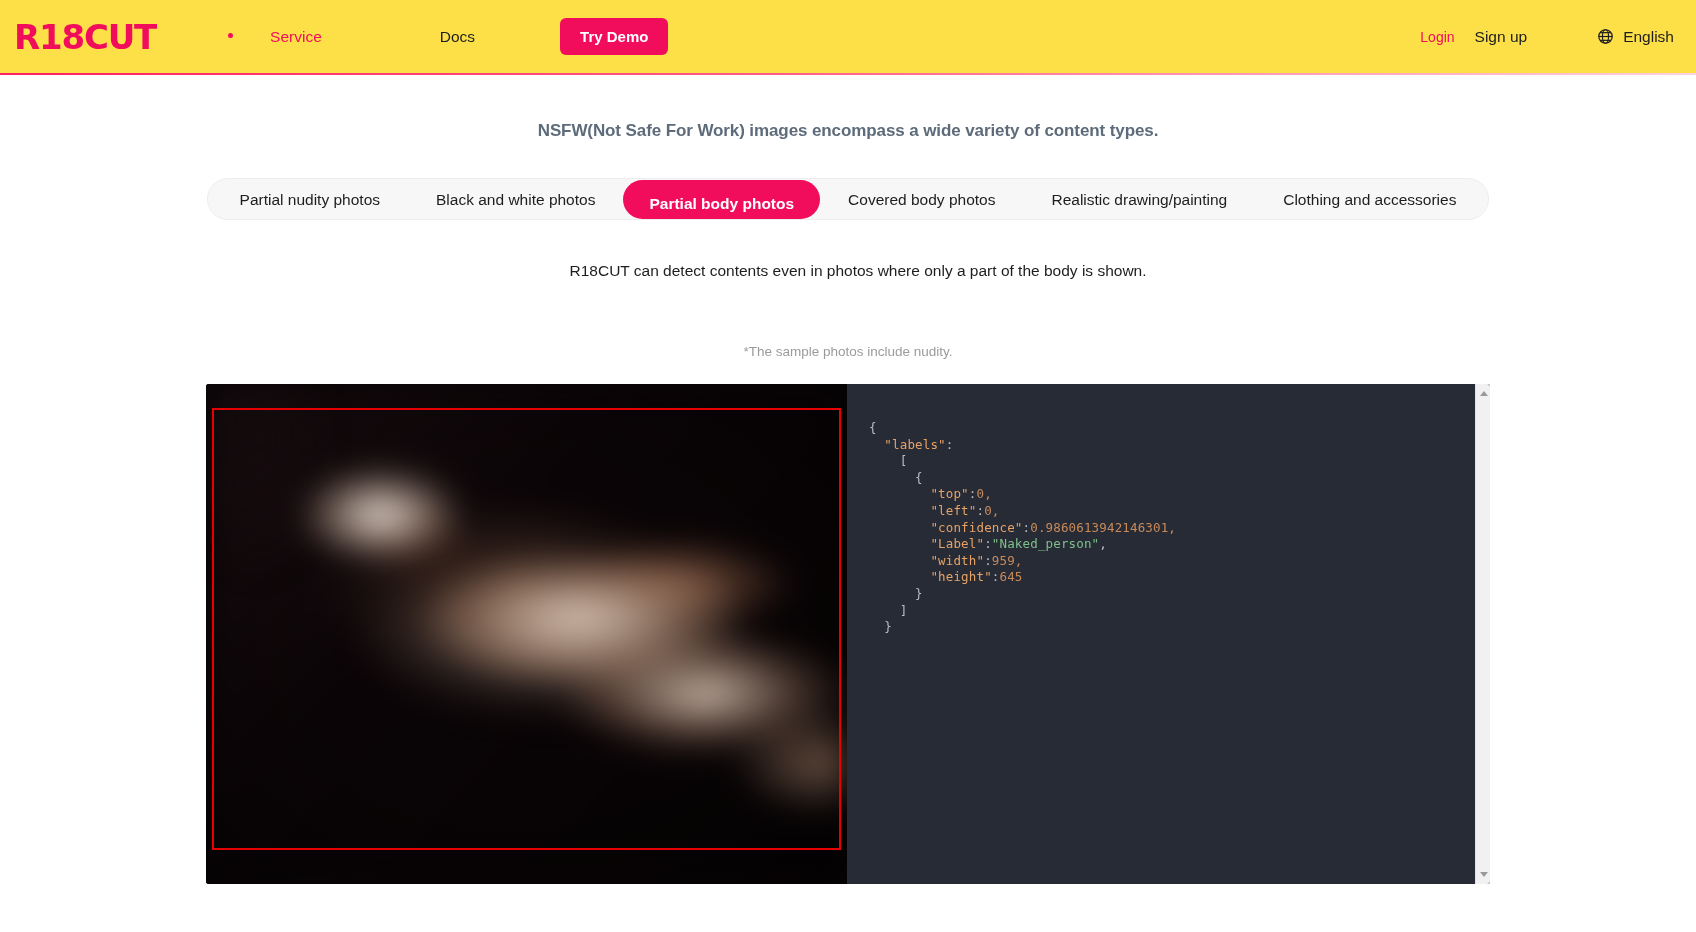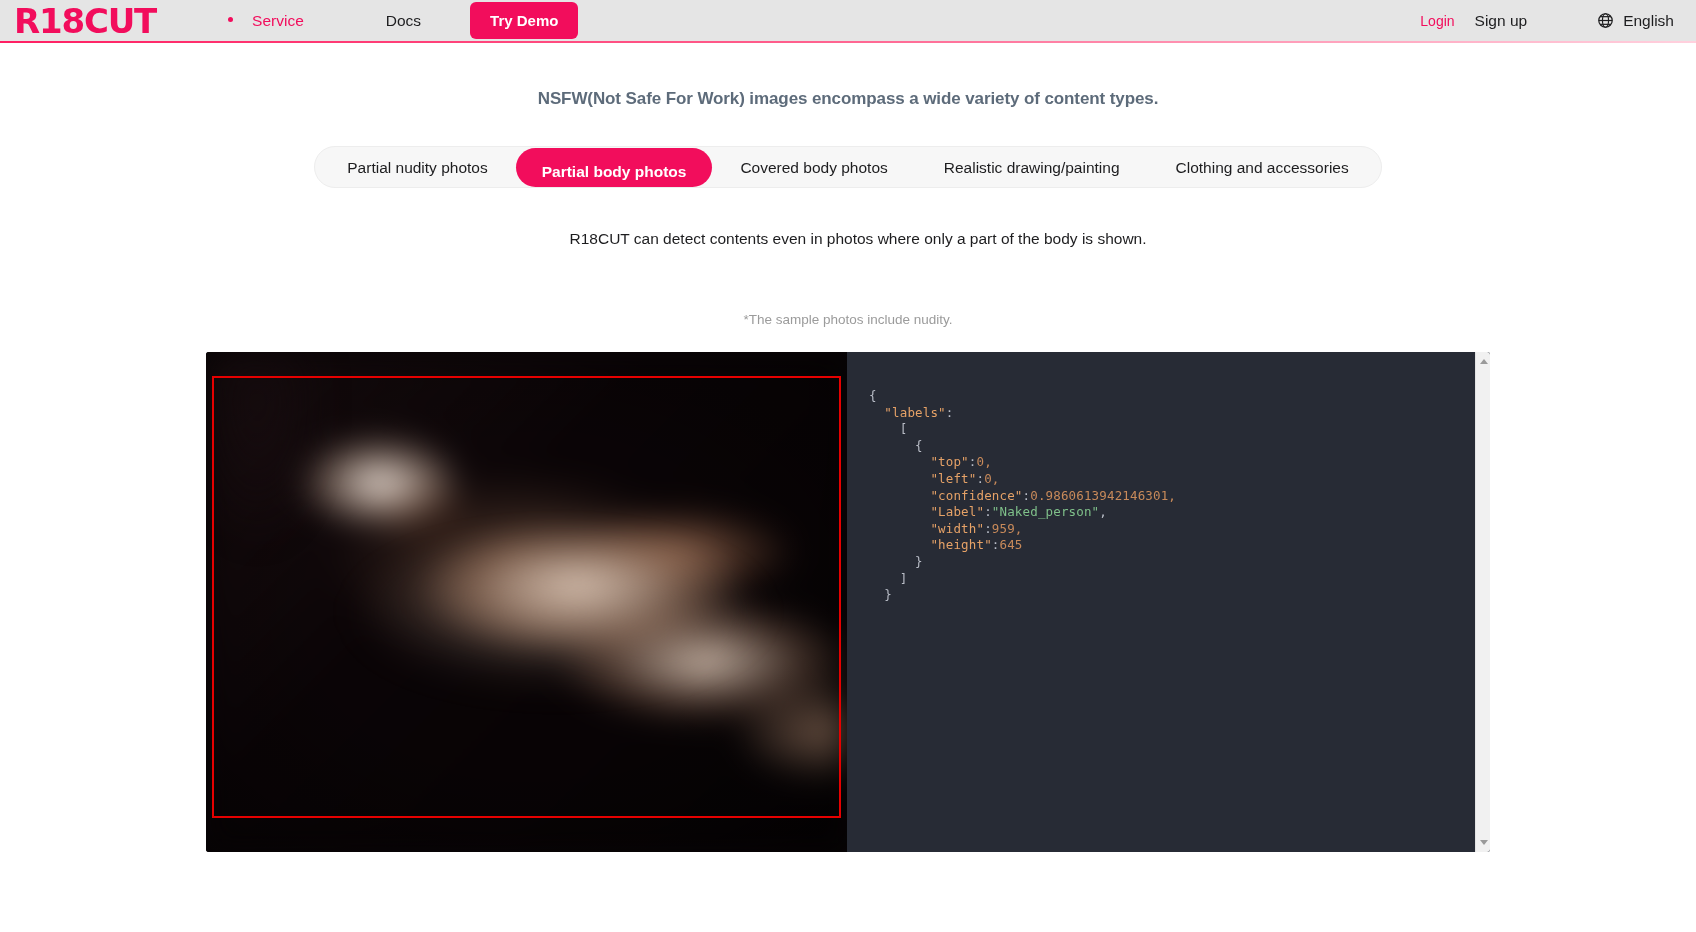--- a/index.html
+++ b/index.html
@@ -10,22 +10,22 @@
     height: 932px;
     overflow: hidden;
     background: #ffffff;
     font-family: "Liberation Sans", sans-serif;
     -webkit-font-smoothing: antialiased;
   }
 
   
   .header {
     position: relative;
-    height: 43px;
-    background: #e5e5e5;
+    height: 75px;
+    background: #fde047;
     display: flex;
     align-items: center;
     border-bottom: 2px solid #f8d6e0;
     justify-content: flex-end;
   }
   .header::after {
     content: "";
     position: absolute;
     left: 0; right: 0; bottom: -2px;
     height: 2px;
@@ -40,21 +40,21 @@
     color: #f20d5c;
     font-family: "DejaVu Sans", sans-serif;
     line-height: 1;
     user-select: none;
   }
 
   .nav {
     display: flex;
     align-items: center;
     margin-left: 72px;
-    gap: 0;
+    gap: 18px;
   }
   .nav-item {
     position: relative;
     font-size: 15.5px;
     color: #1d1d1f;
     text-decoration: none;
     padding: 6px 2px;
     white-space: nowrap;
   }
   .nav-item.active { color: #f20d5c; }
@@ -319,20 +319,21 @@
   </div>
 </div>
 
 <div class="main">
 
   <div class="headline">NSFW(Not Safe For Work) images encompass a wide variety of content types.</div>
 
   <div class="tabs-wrap">
     <div class="tabs">
       <button class="tab">Partial nudity photos</button>
+      <button class="tab">Black and white photos</button>
       <button class="tab active">Partial body photos</button>
       <button class="tab">Covered body photos</button>
       <button class="tab">Realistic drawing/painting</button>
       <button class="tab">Clothing and accessories</button>
     </div>
   </div>
 
   <div class="subhead">R18CUT can detect contents even in photos where only a part of the body is shown.</div>
 
   <div class="note">*The sample photos include nudity.</div>

